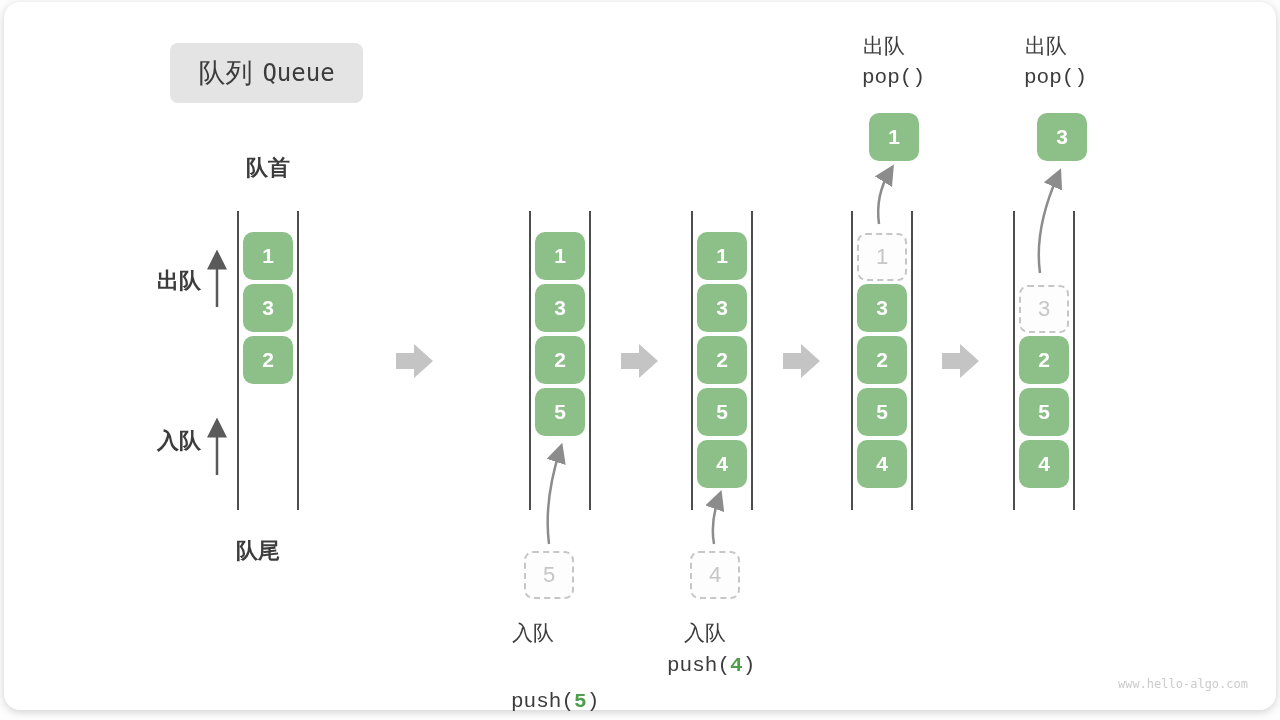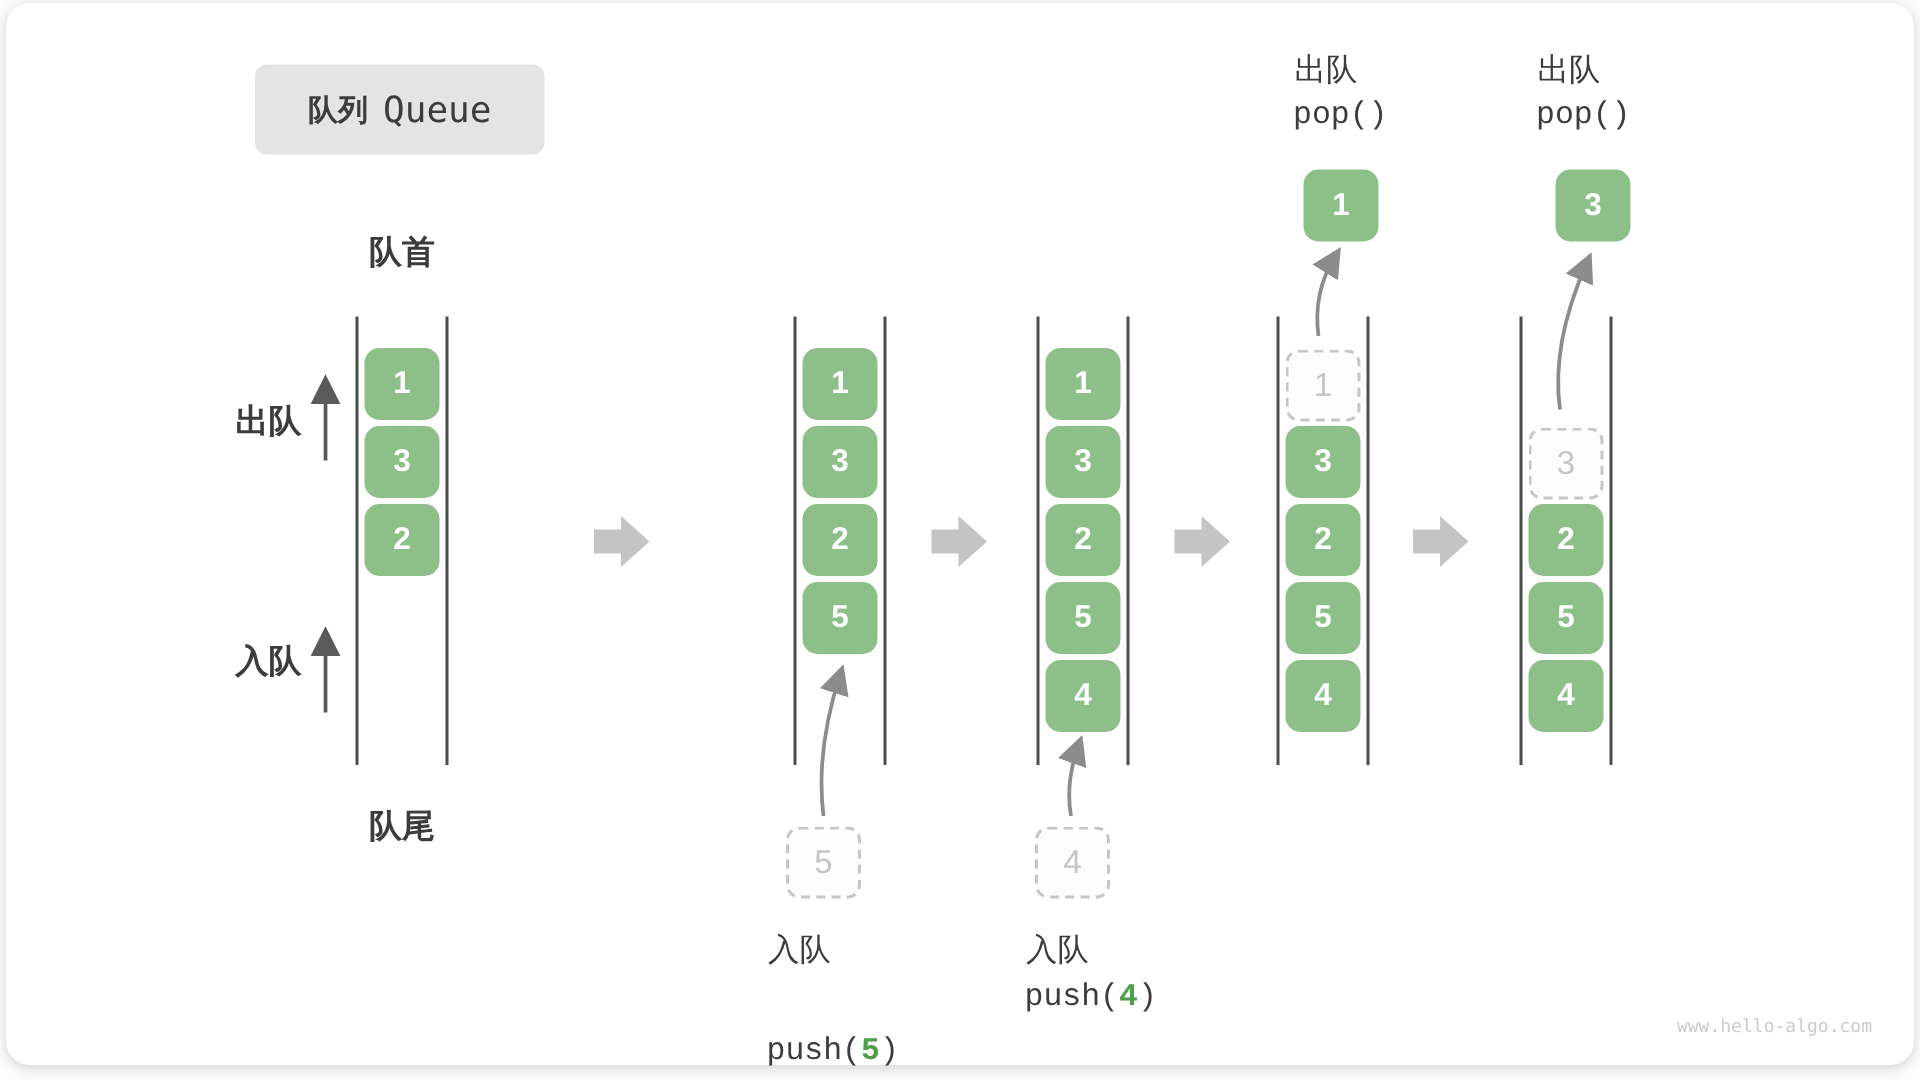--- a/index.html
+++ b/index.html
@@ -20,21 +20,21 @@
     position:absolute; left:0; top:0; width:1280px; height:720px;
     pointer-events:none;
   }
   .title-box{
     position:absolute; left:170px; top:43px; width:193px; height:60px;
     background:var(--title-bg,#e4e4e4);
     border-radius:8px;
     display:flex; align-items:center; justify-content:center; gap:10px;
   }
   .title-zh{
-    font-size:20px; font-weight:700; color:var(--text-dark,#3c3c3c);text-align:center;
+    font-size:27px; font-weight:400; color:var(--text-dark,#3c3c3c);text-align:center;
   }
   .title-en{
     font-family:"DejaVu Sans Mono", monospace;
     font-size:24px; color:var(--text-dark,#3c3c3c);text-align:right;
   }
   .zh-bold{
     font-size:22px; font-weight:700; color:var(--text-dark,#3c3c3c);
     text-align:center;
   }
   .op-zh{
@@ -105,21 +105,21 @@
   <path d="M 217 307 L 217 257" fill="none" stroke="var(--side-arrow-gray,#5a5a5a)" stroke-width="2.5" marker-end="url(#ah-side)"></path>
   <path d="M 217 475 L 217 425" fill="none" stroke="var(--side-arrow-gray,#5a5a5a)" stroke-width="2.5" marker-end="url(#ah-side)"></path>
 </svg>
 
 <div class="title-box">
   <span class="title-zh">队列</span>
   <span class="title-en">Queue</span>
 </div>
 
 <div class="abs zh-bold" style="left:237px; top:153px; width:62px;">队首</div>
-<div class="abs zh-bold" style="left:237px; top:536px; width:62px;">队尾</div>
+<div class="abs zh-bold" style="left:227px; top:536px; width:62px;">队尾</div>
 
 <div class="abs zh-bold" style="left:155px; top:266px; width:48px;">出队</div>
 <div class="abs zh-bold" style="left:155px; top:426px; width:48px;">入队</div>
 
 <div class="channel" style="left:237px;"></div>
 <div class="channel" style="left:529px;"></div>
 <div class="channel" style="left:691px;"></div>
 <div class="channel" style="left:851px;"></div>
 <div class="channel" style="left:1013px;"></div>
 
@@ -151,21 +151,21 @@
 <div class="qbox" style="left:1019px; top:440px;">4</div>
 <div class="qbox" style="left:1037px; top:113px;">3</div>
 
 <div class="ghost" style="left:524px; top:551px;">5</div>
 <div class="ghost" style="left:690px; top:551px;">4</div>
 
 <div class="abs op-zh" style="left:512px; top:619px;">入队</div>
 <div class="abs op-code" style="left:511px; top:690px;"><span>push(</span><span class="arg">5</span><span>)</span></div>
 
 <div class="abs op-zh" style="left:684px; top:619px;">入队</div>
-<div class="abs op-code" style="left:683px; top:654px;"><span>push(</span><span class="arg">4</span><span>)</span></div>
+<div class="abs op-code" style="left:667px; top:654px;"><span>push(</span><span class="arg">4</span><span>)</span></div>
 
 <div class="abs op-zh" style="left:863px; top:32px;">出队</div>
 <div class="abs op-code" style="left:862px; top:66px;">pop()</div>
 
 <div class="abs op-zh" style="left:1025px; top:32px;">出队</div>
 <div class="abs op-code" style="left:1024px; top:66px;">pop()</div>
 
 <div class="watermark">www.hello-algo.com</div>
 
 </body></html>

